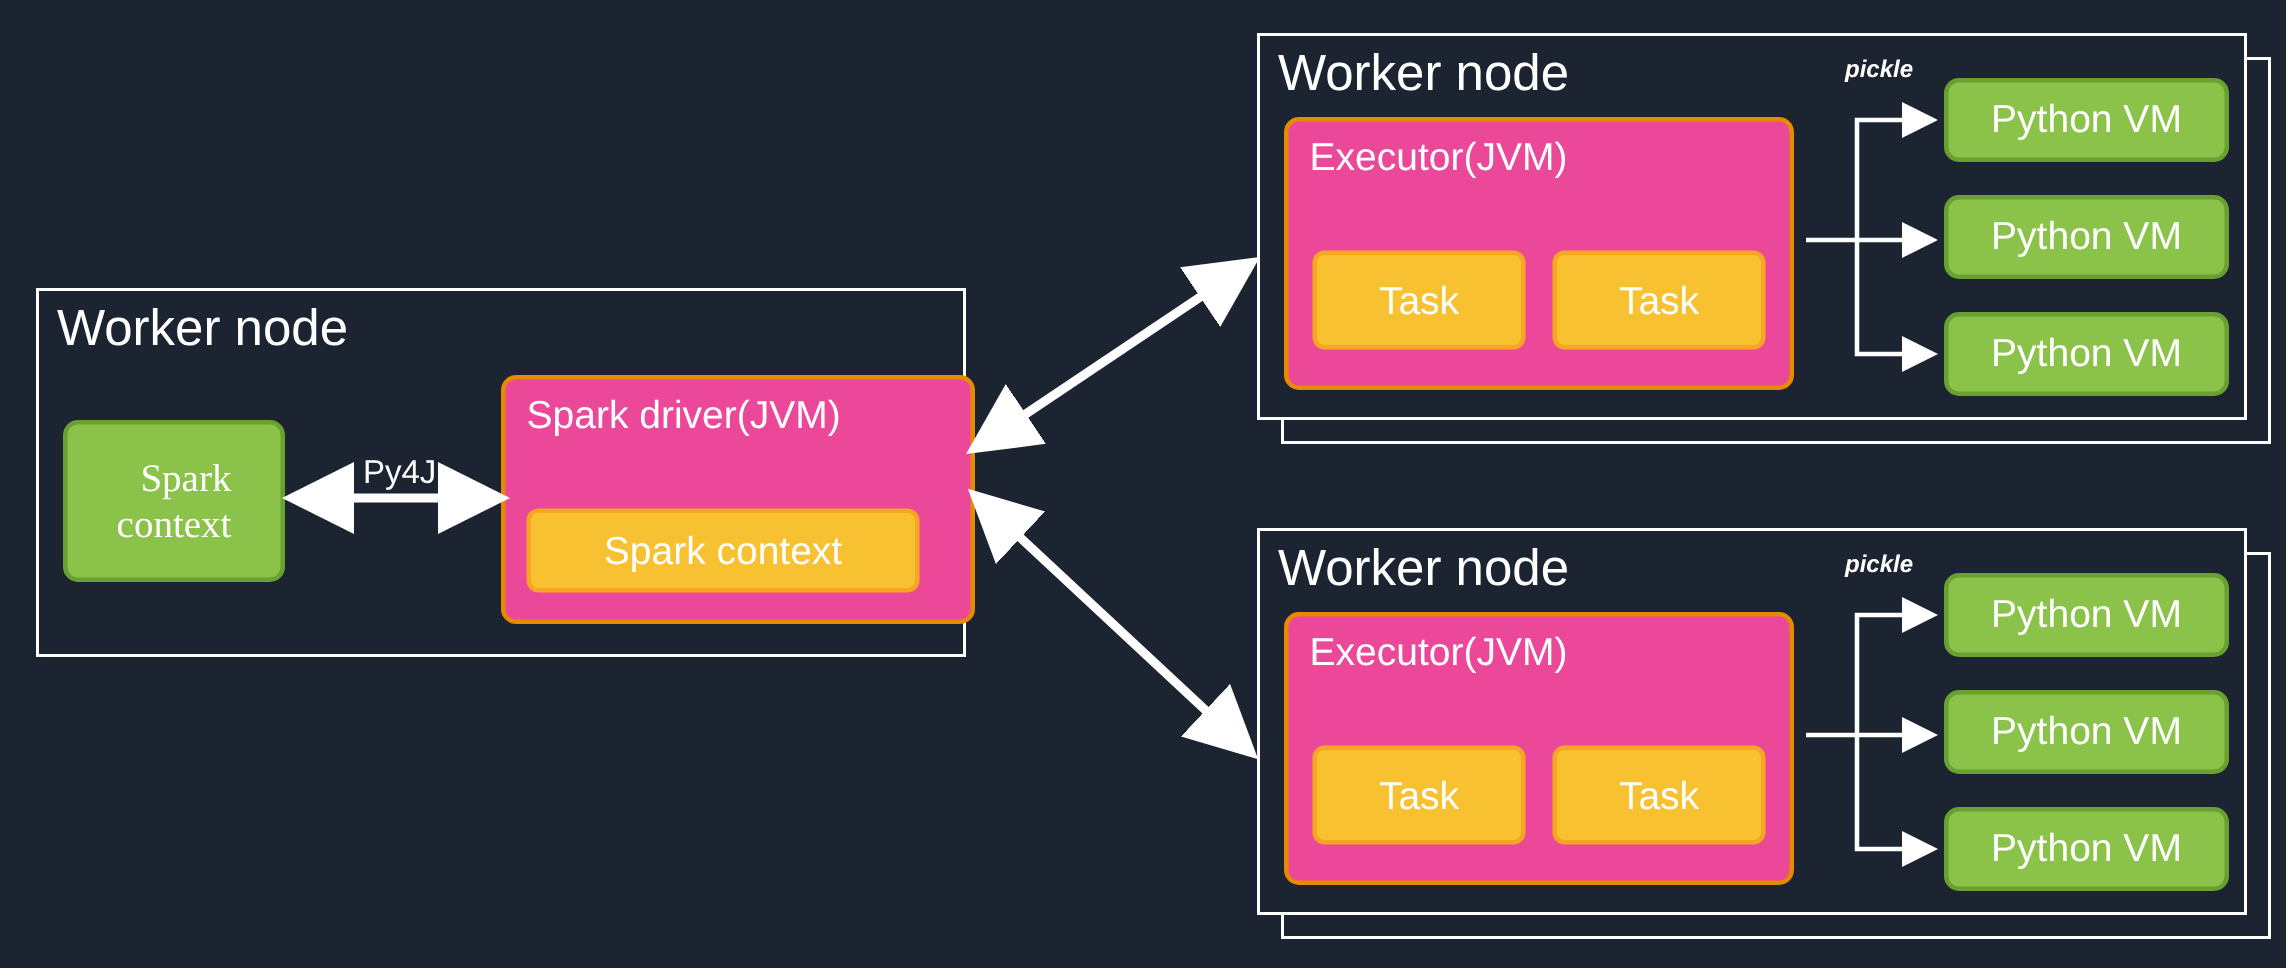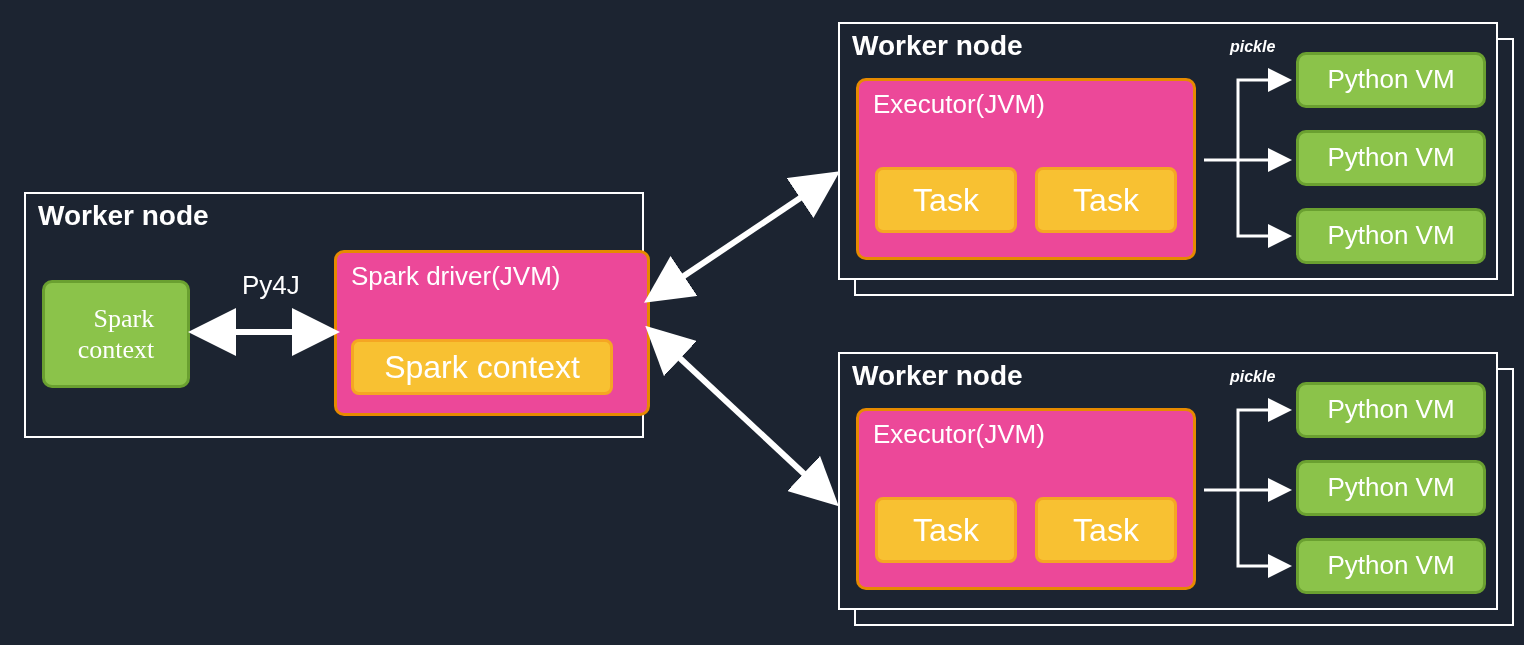--- a/index.html
+++ b/index.html
@@ -11,23 +11,22 @@
     position: relative;
     overflow: hidden;
   }
   .node-box {
     position: absolute;
     border: 2px solid #fff;
     background: #1c2431;
   }
   .node-title {
     color: #fff;
-    font-size: 28px;
+    font-size: 34px;
     padding: 6px 12px 0 12px;
-    font-weight: bold;
   }
   .green-box {
     position: absolute;
     background: #8bc34a;
     border: 3px solid #6aa030;
     border-radius: 10px;
     color: #fff;
     font-size: 26px;
     display: flex;
     align-items: center;
@@ -45,29 +44,30 @@
     color: #fff;
     font-size: 26px;
     padding: 8px 14px;
   }
   .yellow-box {
     position: absolute;
     background: #f8c132;
     border: 3px solid #f5a623;
     border-radius: 8px;
     color: #fff;
-    font-size: 32px;
+    font-size: 26px;
     display: flex;
     align-items: center;
     justify-content: center;
   }
   .label {
     position: absolute;
     color: #fff;
-    font-size: 26px;
+    font-size: 22px;
+    margin-top: 32px;
   }
   .pickle {
     position: absolute;
     color: #fff;
     font-style: italic;
     font-weight: bold;
     font-size: 16px;
   }
   svg.arrows {
     position: absolute;

